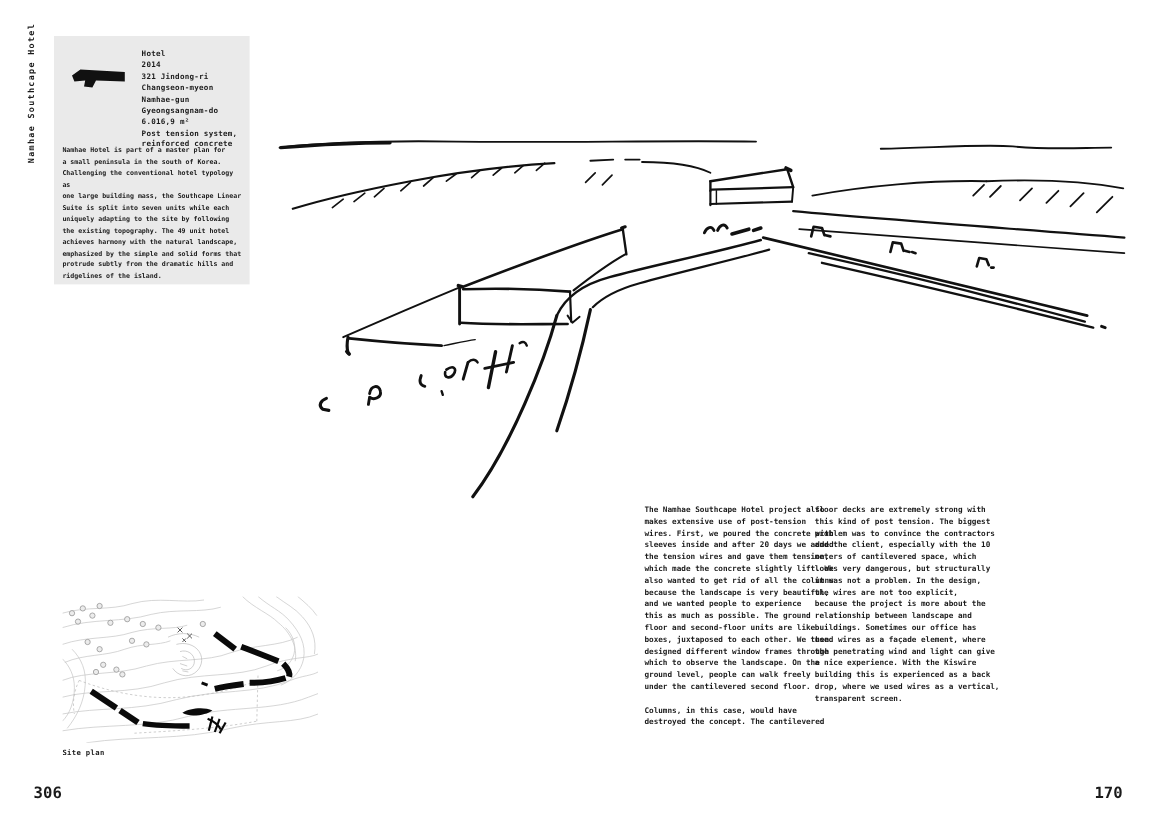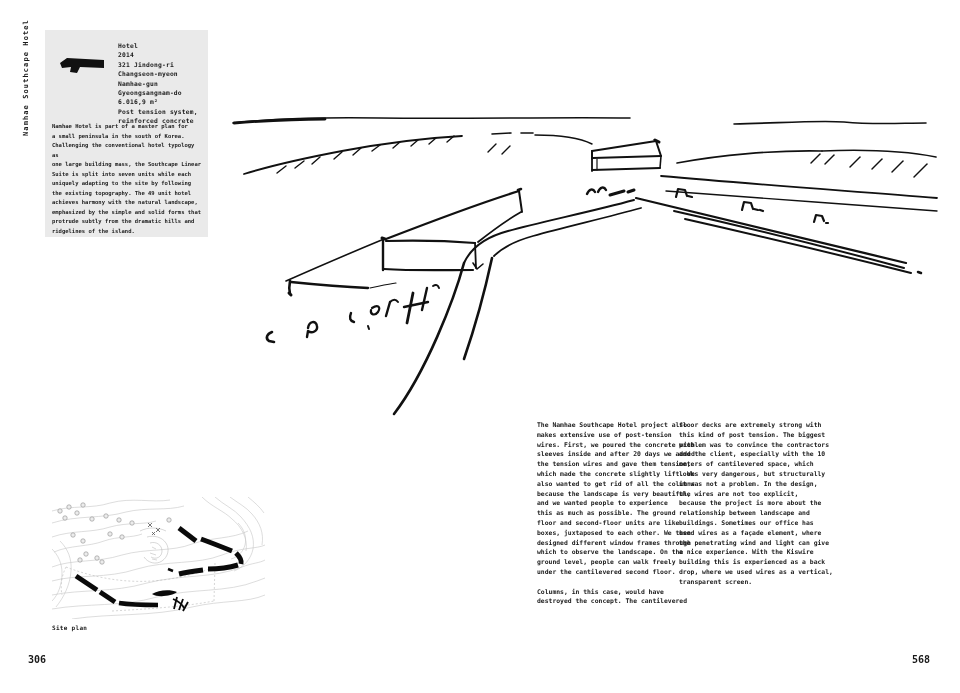--- a/index.html
+++ b/index.html
@@ -30,21 +30,21 @@
   .caption{
     position:absolute;left:52px;top:624px;
     font-size:6px;font-weight:700;letter-spacing:0.3px;
   }
   .col{
     position:absolute;top:421px;margin:0;
     font-size:6.4px;font-weight:700;line-height:9.8px;white-space:pre-line;
   }
   .col1{left:537px;width:166px;}
   .col2{left:679px;width:172px;}
-  .pagenum{position:absolute;top:654px;font-size:10px;font-weight:700;}
+  .pagenum{position:absolute;top:654px;font-size:13px;font-weight:700;}
   .pagenum.left{left:28px;}
   .pagenum.right{left:912px;}
 </style>
 </head>
 <body>
 
 <div class="spread">
 
   <div class="vertical-title">Namhae Southcape Hotel</div>
 
@@ -306,15 +306,15 @@
 relationship between landscape and
 buildings. Sometimes our office has
 used wires as a façade element, where
 the penetrating wind and light can give
 a nice experience. With the Kiswire
 building this is experienced as a back
 drop, where we used wires as a vertical,
 transparent screen.</p>
 
   <div class="pagenum left">306</div>
-  <div class="pagenum right">568</div>
+  <div class="pagenum right">170</div>
 
 </div>
 
 </body></html>

